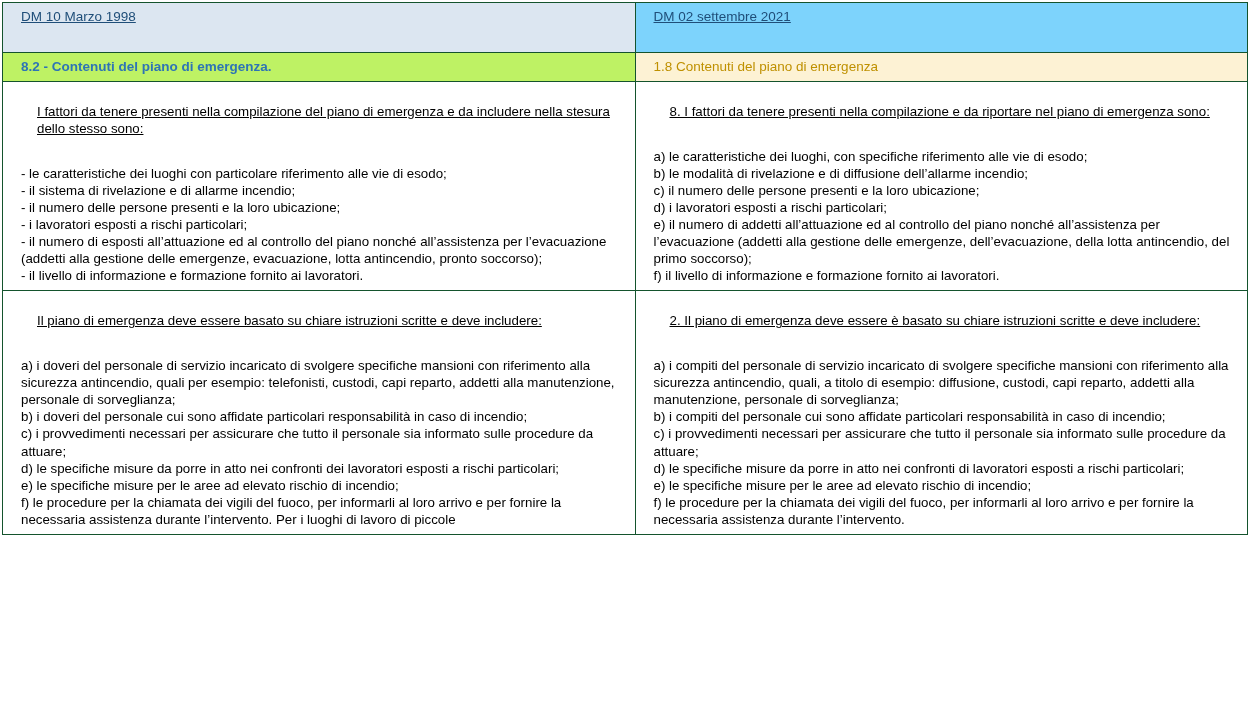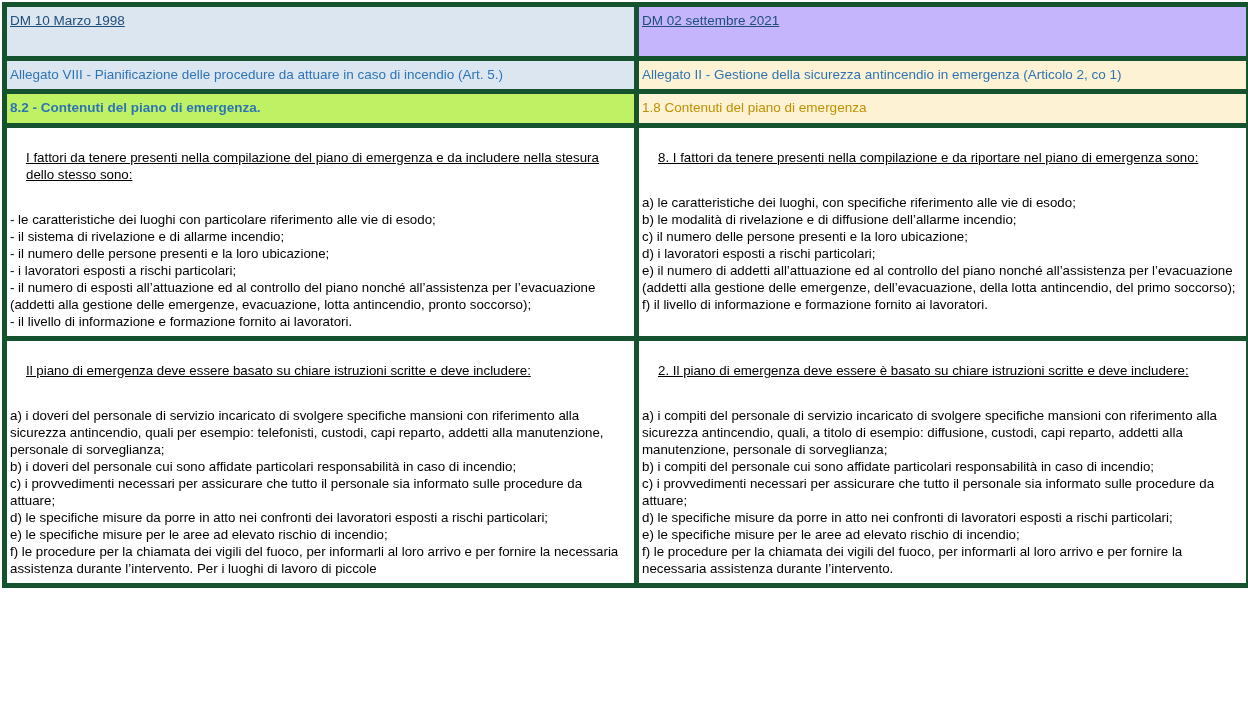--- a/index.html
+++ b/index.html
@@ -19,35 +19,35 @@
     width: 1248px;
     box-sizing: border-box;
   }
   table.cmp {
     border-collapse: collapse;
     table-layout: fixed;
     width: 1246px;
     margin: 2px 0 0 2px;
   }
   table.cmp td {
-    border: 5px solid #14532d;
+    border: 1px solid #14532d;
     vertical-align: top;
-    padding: 5px 7px 6px 3px;
+    padding: 5px 7px 6px 18px;
     line-height: 1.28;
   }
   col.left  { width: 632px; }
   col.right { width: 612px; }
 
   
   .hdr-left {
     background: #dce6f1;
     height: 38px;
   }
   .hdr-right {
-    background: #c4b5fd;
+    background: #7dd3fc;
     height: 38px;
   }
   .hdr-title {
     color: #1f4e79;
     text-decoration: underline;
     font-size: 13.5px;
   }
   .hdr-title-right {
     color: #1f4e79;
     text-decoration: underline;
@@ -91,28 +91,20 @@
       <col class="left">
       <col class="right">
     </colgroup>
     <tbody>
       <tr>
         <td class="hdr-left">
           <span class="hdr-title">DM 10 Marzo 1998</span>
         </td>
         <td class="hdr-right">
           <span class="hdr-title-right">DM 02 settembre 2021</span>
-        </td>
-      </tr>
-      <tr>
-        <td class="sub-left">
-          <span>Allegato VIII - Pianificazione delle procedure da attuare in caso di incendio (Art. 5.)</span>
-        </td>
-        <td class="sub-right">
-          <span>Allegato II - Gestione della sicurezza antincendio in emergenza (Articolo 2, co 1)</span>
         </td>
       </tr>
       <tr>
         <td class="sec-left">
           <span>8.2 - Contenuti del piano di emergenza.</span>
         </td>
         <td class="sec-right">
           <span>1.8 Contenuti del piano di emergenza</span>
         </td>
       </tr>

